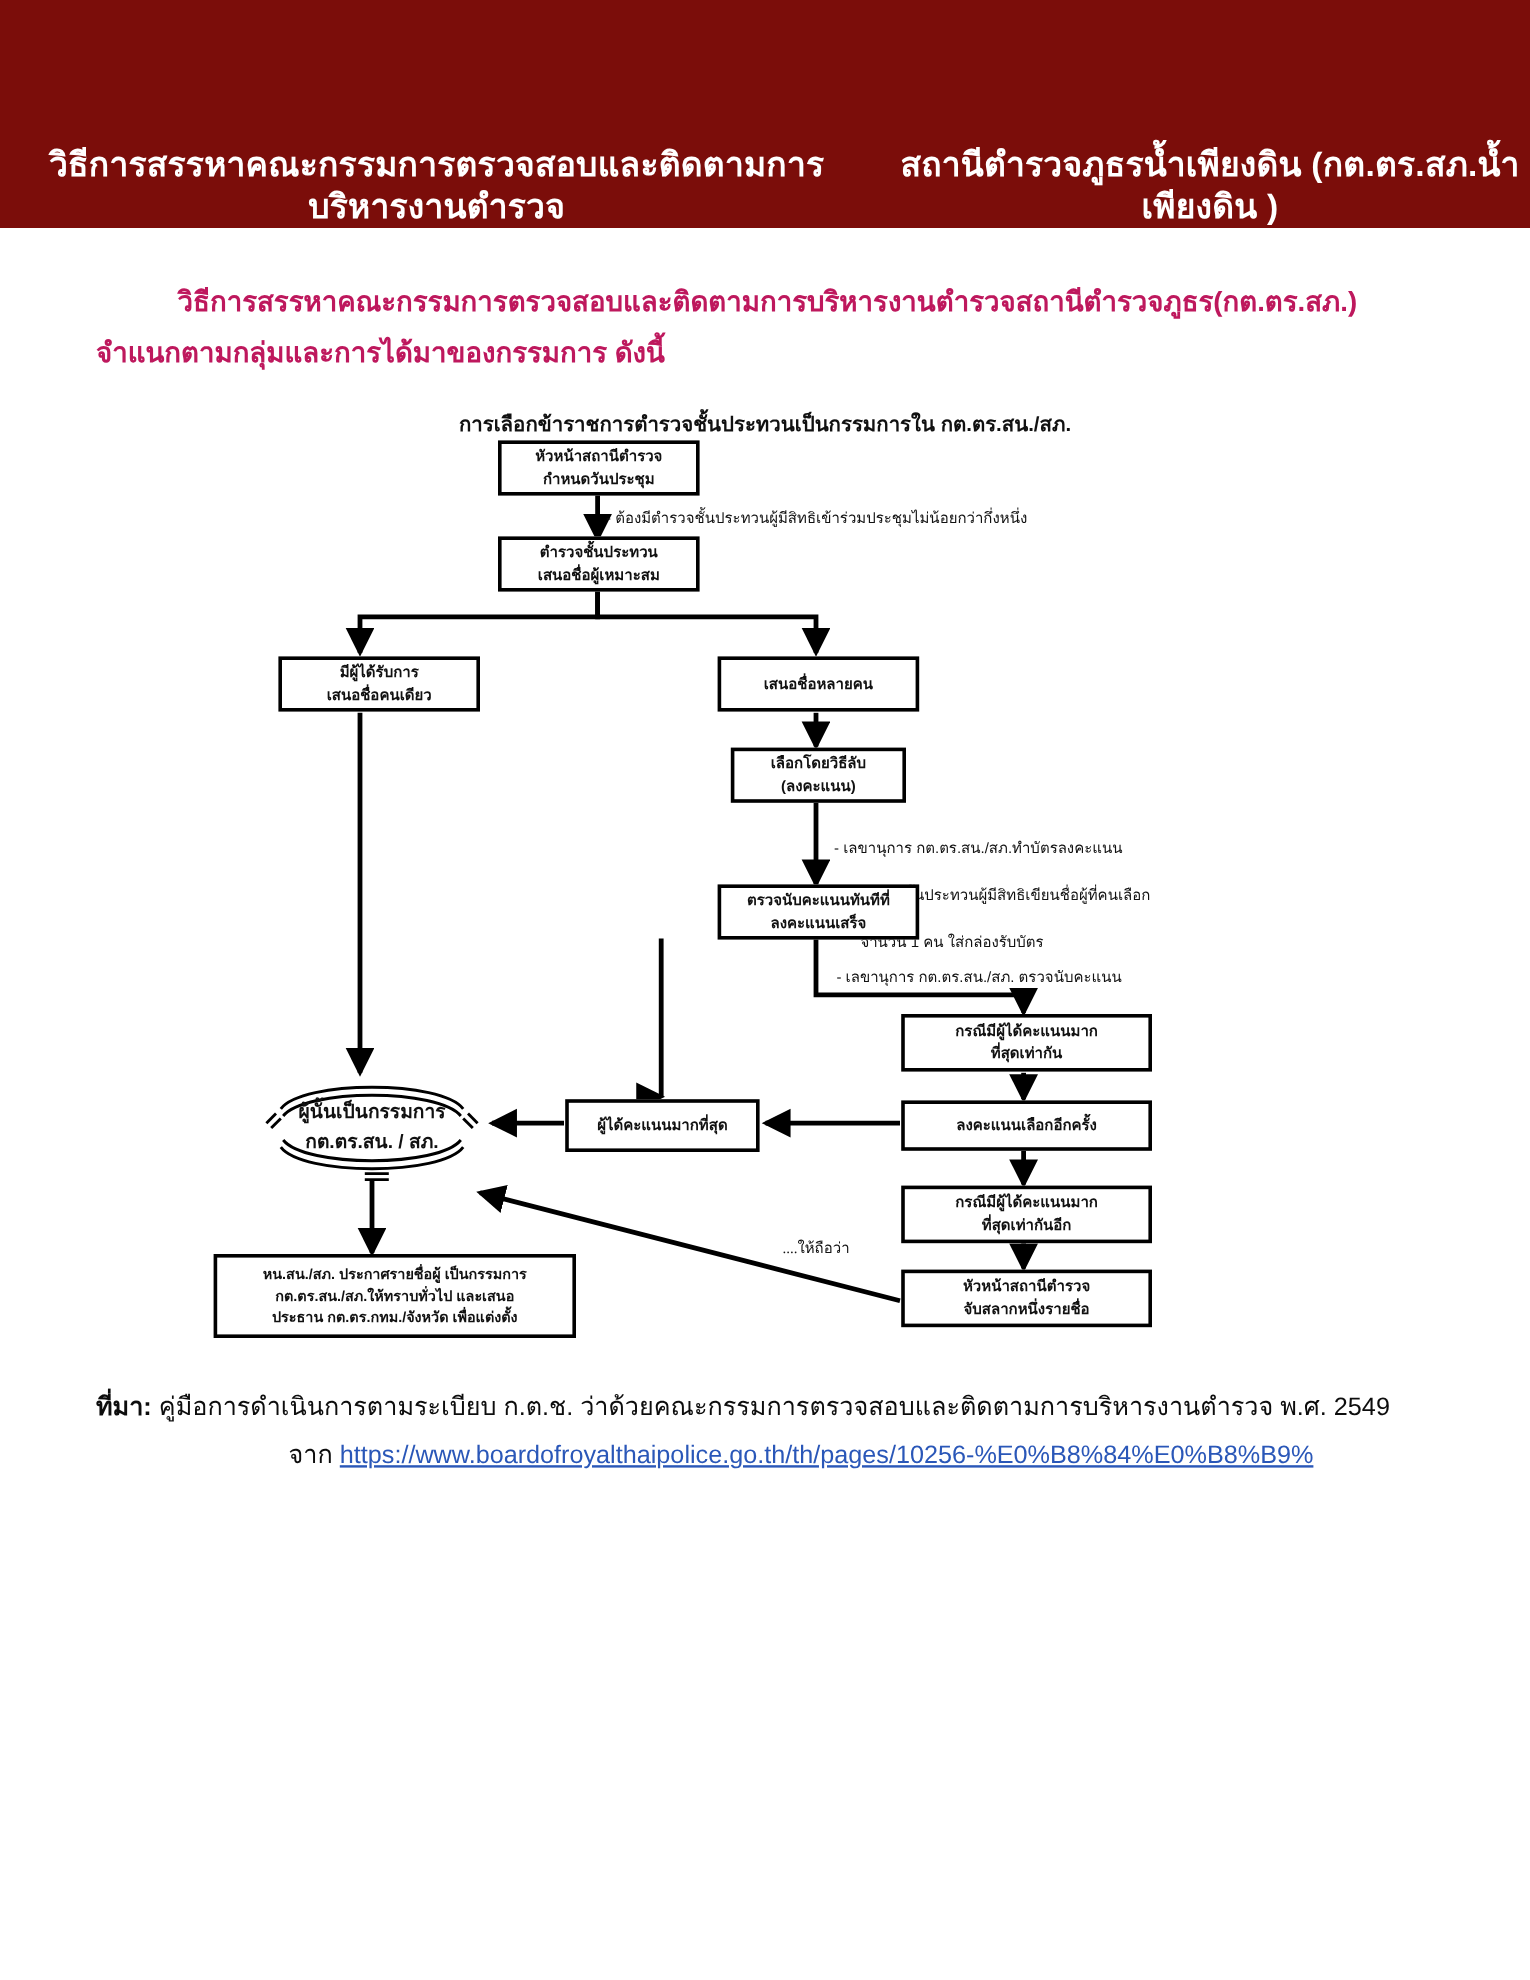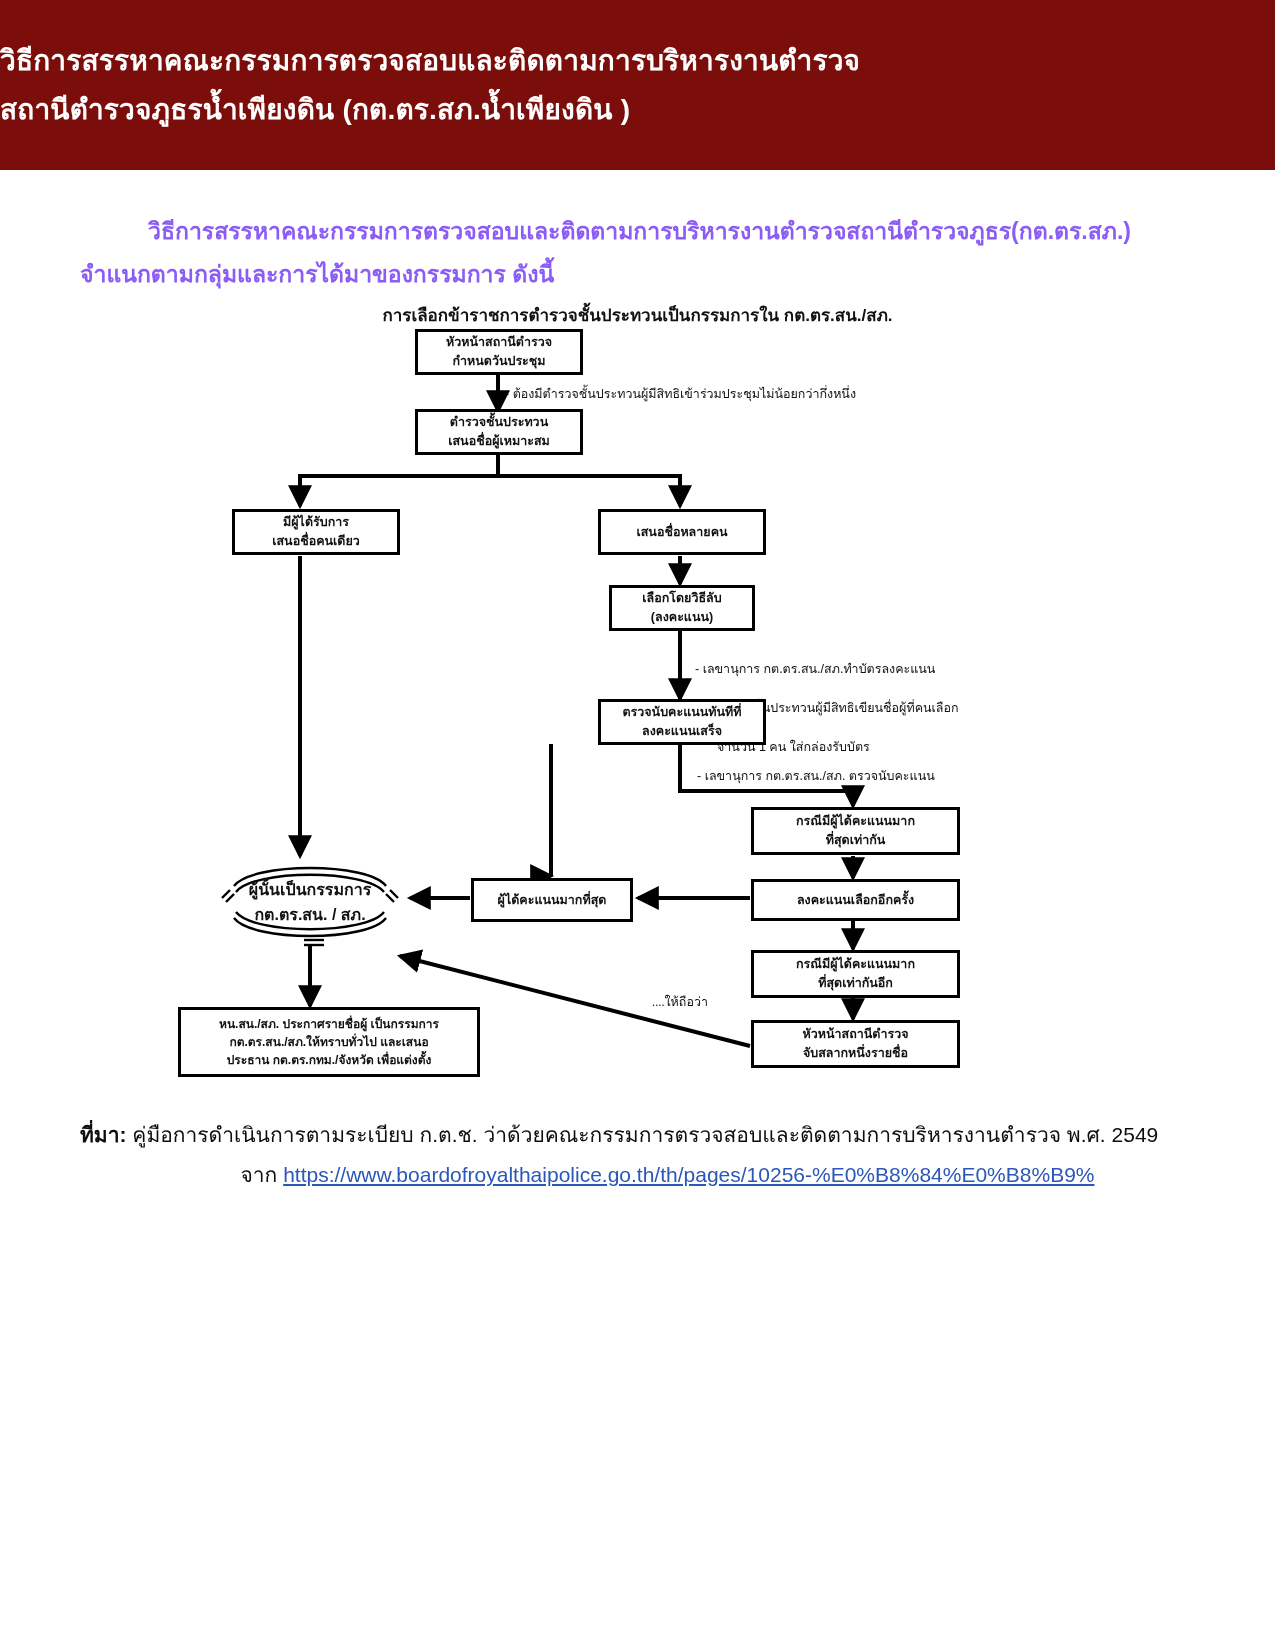--- a/index.html
+++ b/index.html
@@ -8,54 +8,54 @@
     width:1275px; height:1650px;
     background:#ffffff;
     font-family:"Liberation Sans", sans-serif;
     position:relative;
     overflow:hidden;
   }
 
   
   .banner{
     width:100%;
-    height:170px;
+    height:190px;
     background:#7b0d0a;
     display:flex;
-    flex-direction:column;
-    align-items:flex-start;
+    flex-direction:row;
+    align-items:flex-end;
     justify-content:center;
     gap:14px;
   }
   .banner .line{
     color:#ffffff;
     font-size:28px;
     font-weight:700;
     letter-spacing:.2px;
     text-align:center;
     line-height:1.25;
   }
 
   
   .intro{
     margin-top:40px;
     padding:0 72px 0 80px;
     font-size:23px;
     line-height:1.85;
-    color:#8b5cf6;
+    color:#be185d;
     font-weight:600;
   }
   .intro .indent{ display:inline-block; width:68px; }
 
   
   .diagram{
     position:relative;
     width:1275px;
     height:800px;
-    margin-top:6px;
+    margin-top:24px;
   }
   .diagram svg{ position:absolute; left:0; top:0; }
 
   .chart-title{
     position:absolute;
     left:0; top:0;
     width:1275px;
     text-align:center;
     font-size:17px;
     font-weight:700;

